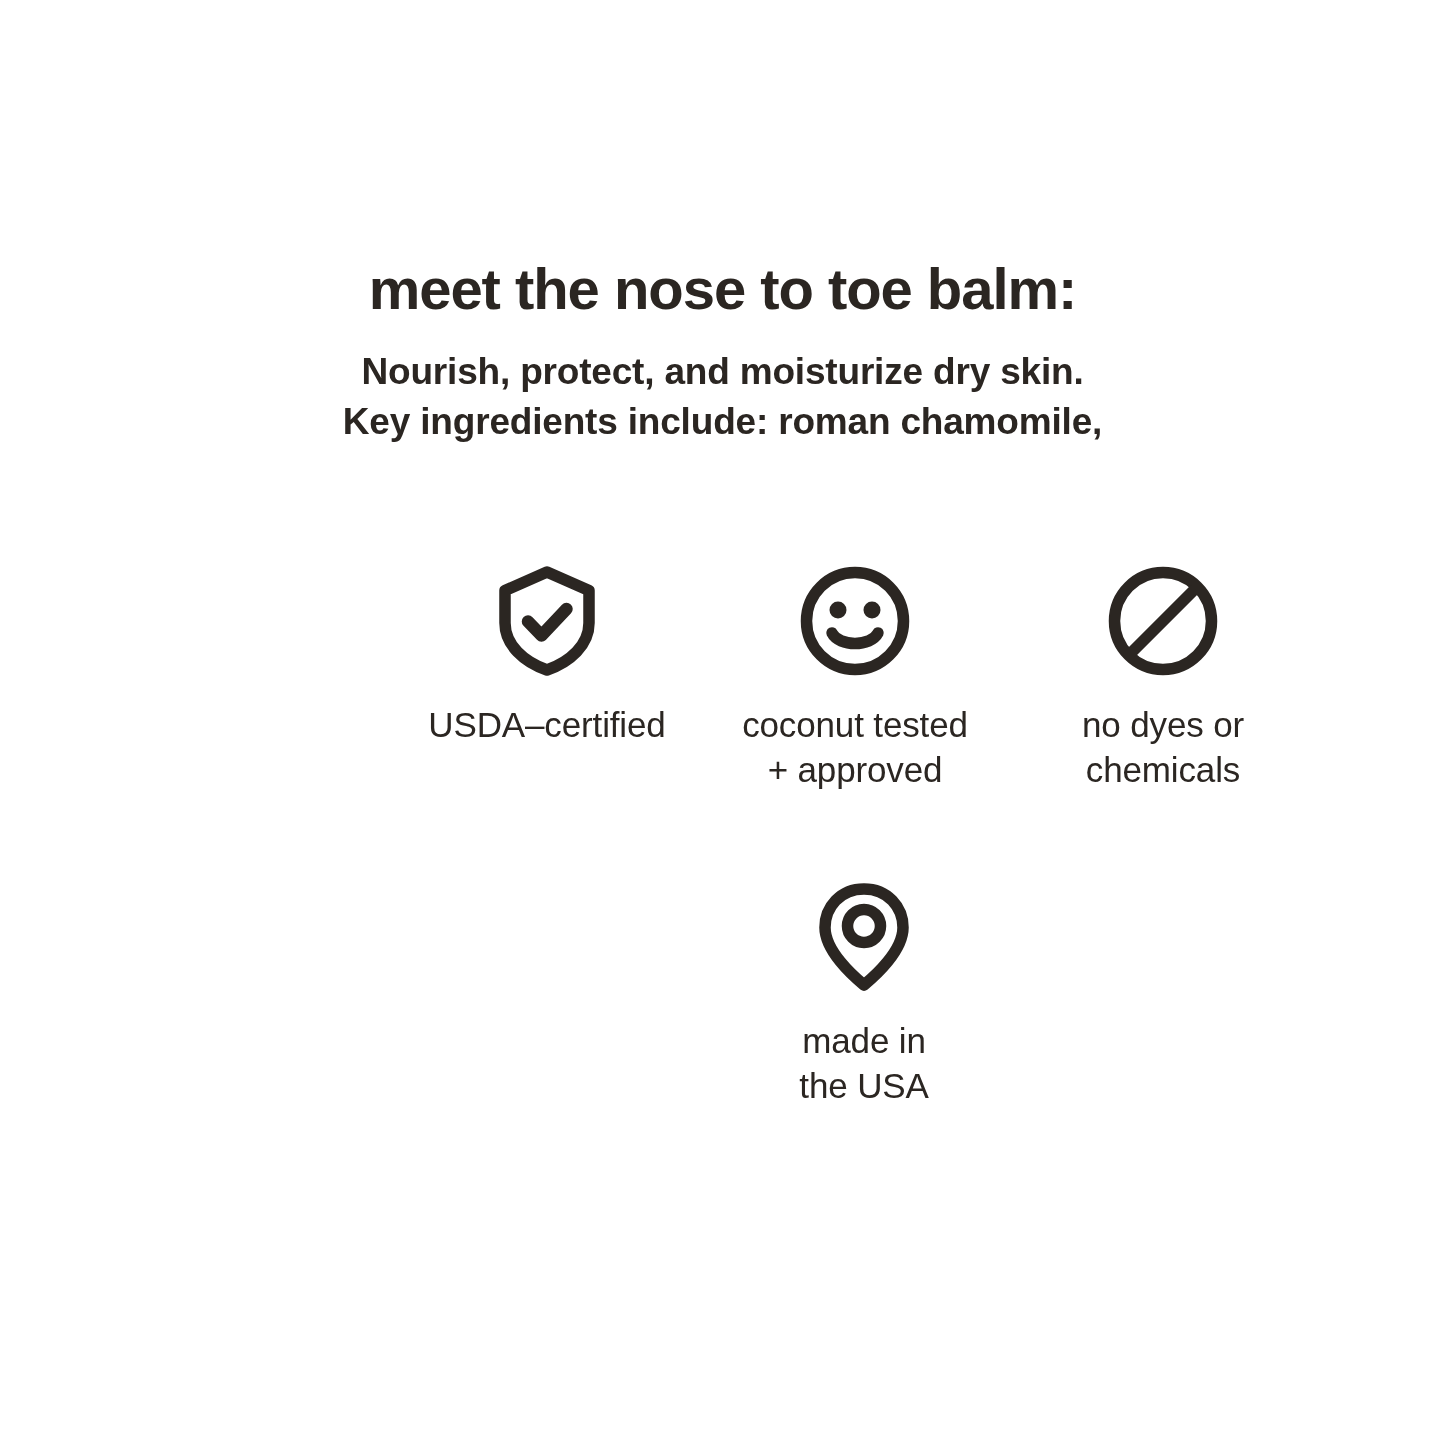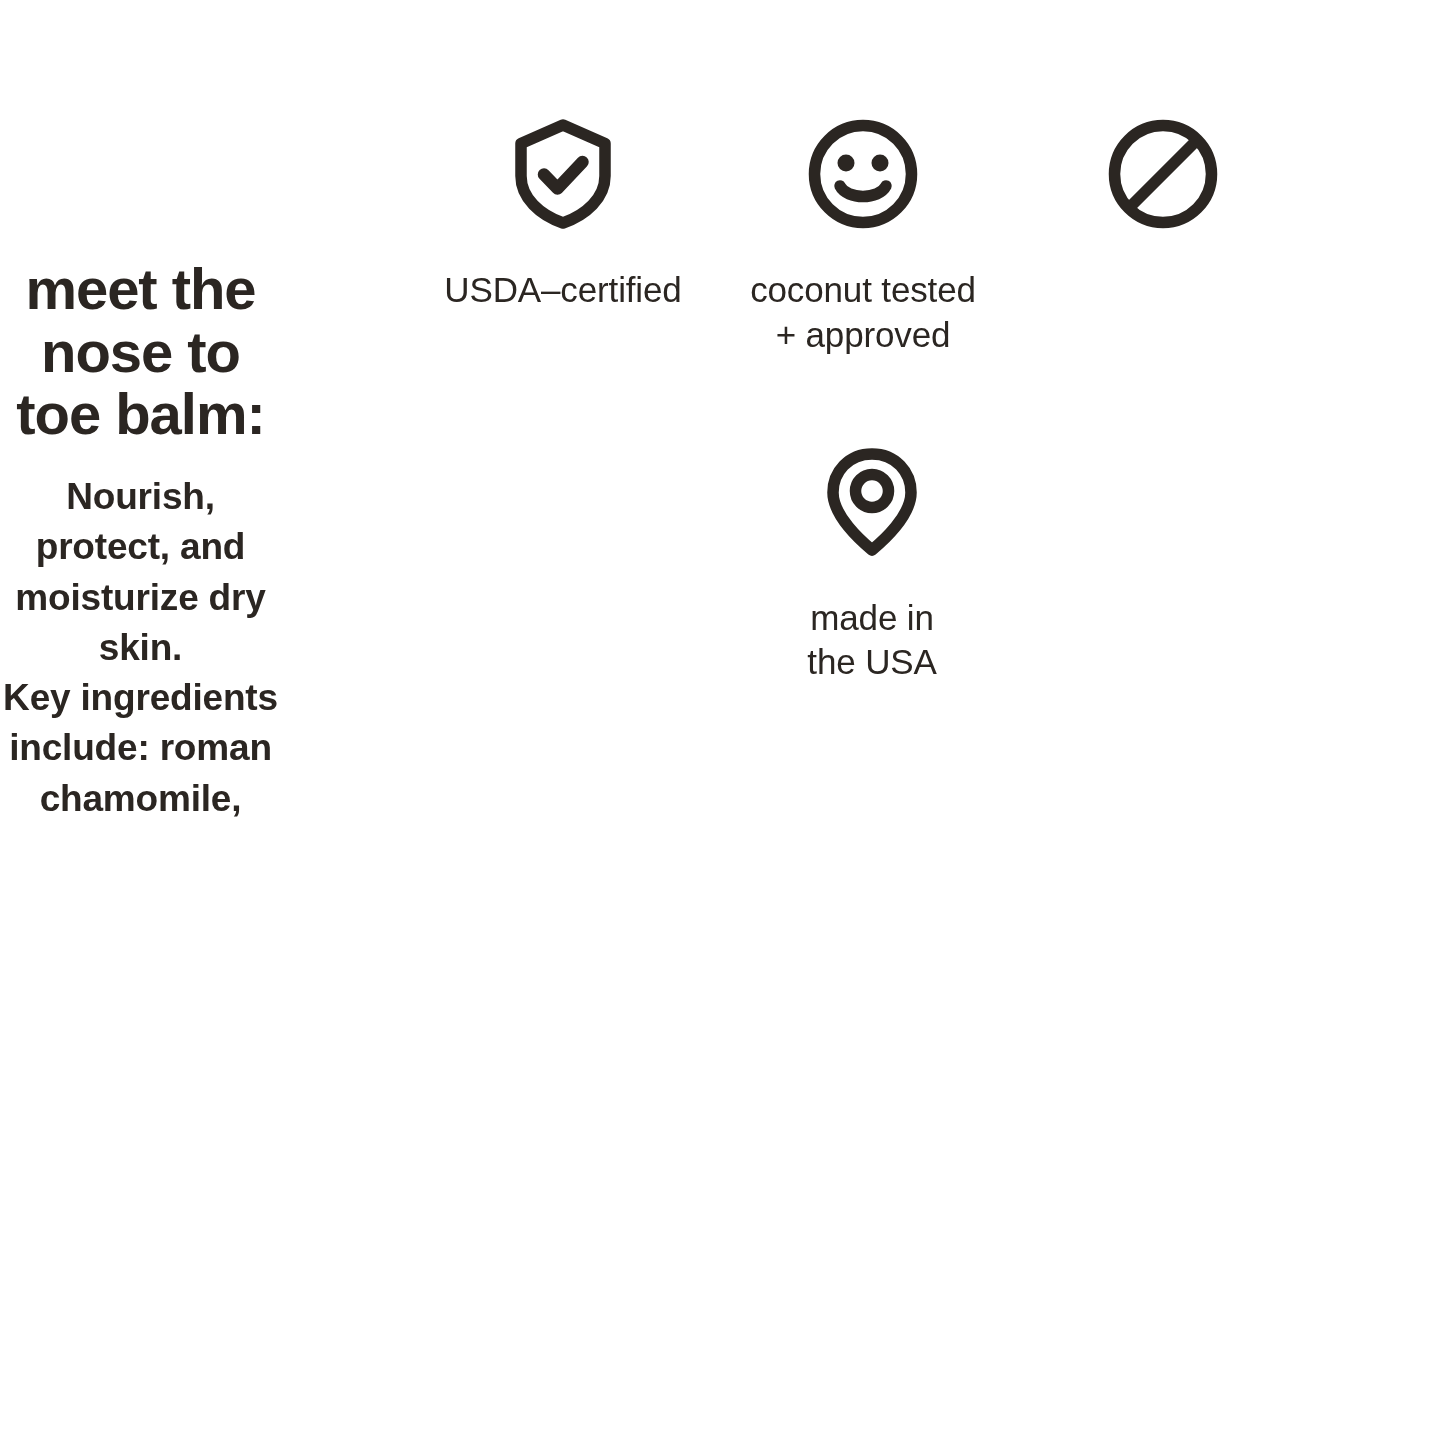--- a/index.html
+++ b/index.html
@@ -13,22 +13,22 @@
     font-family: "Liberation Sans", sans-serif;
     color: #2b2622;
     overflow: hidden;
   }
 
   .page {
     width: 1445px;
     height: 1439px;
     position: relative;
     display: flex;
-    flex-direction: row;
-    align-items: flex-start;
+    flex-direction: column;
+    align-items: flex-end;
     box-sizing: border-box;
   }
 
   
   .intro {
     width: 100%;
     text-align: center;
     margin-top: 258px;
   }
 
@@ -79,21 +79,20 @@
     gap: 230px;
     padding-left: 18px;
     box-sizing: border-box;
   }
 
   .feature {
     display: flex;
     flex-direction: column;
     align-items: center;
     width: 300px;
-    gap: 12px;
   }
 
   .feature-icon {
     height: 112px;
     display: flex;
     align-items: center;
     justify-content: center;
     margin-bottom: 26px;
   }
   .feature-icon svg {
@@ -155,20 +154,24 @@
         </div>
       </div>
 
       <div class="feature">
         <div class="feature-icon">
           <svg width="112" height="112" viewBox="0 0 112 112" fill="none" aria-hidden="true">
             <circle cx="56" cy="56" r="48.5" stroke="#2b2622" stroke-width="11.5" fill="none"></circle>
             <path d="M88 24 L24 88" stroke="#2b2622" stroke-width="11.5" stroke-linecap="butt"></path>
           </svg>
         </div>
+        <div class="feature-label">
+          <span class="ln">no dyes or</span>
+          <span class="ln">chemicals</span>
+        </div>
       </div>
 
     </div>
 
     <div class="feature-row row-2">
 
       <div class="feature">
         <div class="feature-icon">
           <svg width="98" height="112" viewBox="0 0 98 112" fill="none" aria-hidden="true">
             <path d="M49 8 C72.5 8 88 26 88 46.5 C88 70 60 95 49 104 C38 95 10 70 10 46.5 C10 26 25.5 8 49 8 Z" stroke="#2b2622" stroke-width="11.5" stroke-linejoin="round" fill="none"></path>

